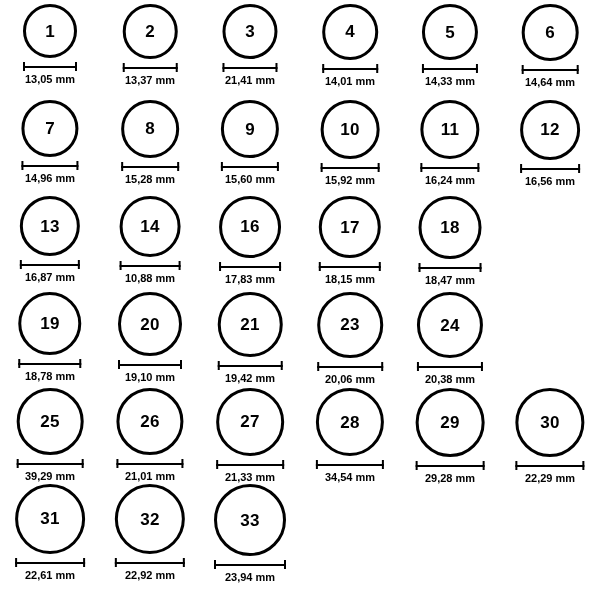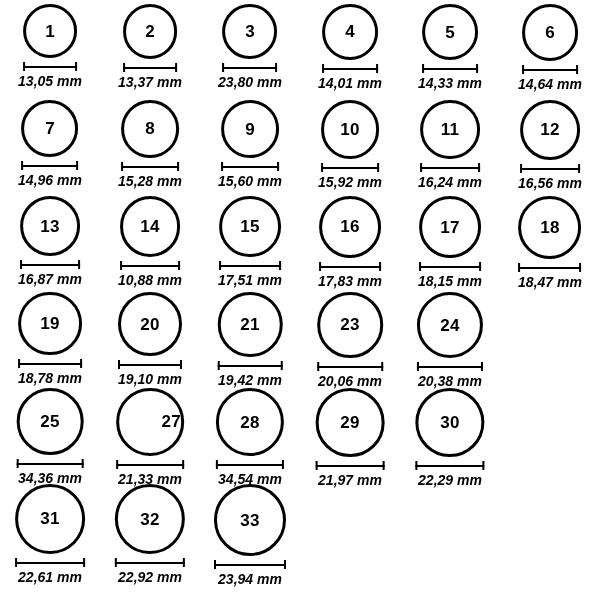--- a/index.html
+++ b/index.html
@@ -75,25 +75,24 @@
     position: absolute;
     top: 0;
     width: 2px;
     height: 9px;
     background: #000000;
   }
   .measure .tick.left { left: 0; }
   .measure .tick.right { right: 0; }
   .diameter {
     margin-top: 3px;
-    font-size: 14px;
+    font-size: 11px;
     font-weight: bold;
     line-height: 1;
     white-space: nowrap;
-    font-style: italic;
   }
 </style>
 </head>
 <body>
 
 <div id="chart">
     <div class="row">
       <div class="cell">
         <div class="ring-wrap">
           <div class="ring" style="width: 54px; height: 54px;">
@@ -123,21 +122,21 @@
       <div class="cell">
         <div class="ring-wrap">
           <div class="ring" style="width: 55.0579px; height: 55.0579px;">
             <span class="ring-size">3</span>
           </div>
           <div class="measure" style="width: 55.0579px;">
             <div class="bar"></div>
             <div class="tick left"></div>
             <div class="tick right"></div>
           </div>
-          <div class="diameter">23,80 mm</div>
+          <div class="diameter">21,41 mm</div>
         </div>
       </div>
       <div class="cell">
         <div class="ring-wrap">
           <div class="ring" style="width: 55.5868px; height: 55.5868px;">
             <span class="ring-size">4</span>
           </div>
           <div class="measure" style="width: 55.5868px;">
             <div class="bar"></div>
             <div class="tick left"></div>
@@ -275,33 +274,20 @@
           <div class="measure" style="width: 60.843px;">
             <div class="bar"></div>
             <div class="tick left"></div>
             <div class="tick right"></div>
           </div>
           <div class="diameter">10,88 mm</div>
         </div>
       </div>
       <div class="cell">
         <div class="ring-wrap">
-          <div class="ring" style="width: 61.3719px; height: 61.3719px;">
-            <span class="ring-size">15</span>
-          </div>
-          <div class="measure" style="width: 61.3719px;">
-            <div class="bar"></div>
-            <div class="tick left"></div>
-            <div class="tick right"></div>
-          </div>
-          <div class="diameter">17,51 mm</div>
-        </div>
-      </div>
-      <div class="cell">
-        <div class="ring-wrap">
           <div class="ring" style="width: 61.9008px; height: 61.9008px;">
             <span class="ring-size">16</span>
           </div>
           <div class="measure" style="width: 61.9008px;">
             <div class="bar"></div>
             <div class="tick left"></div>
             <div class="tick right"></div>
           </div>
           <div class="diameter">17,83 mm</div>
         </div>
@@ -404,26 +390,39 @@
       <div class="cell">
         <div class="ring-wrap">
           <div class="ring" style="width: 66.6446px; height: 66.6446px;">
             <span class="ring-size">25</span>
           </div>
           <div class="measure" style="width: 66.6446px;">
             <div class="bar"></div>
             <div class="tick left"></div>
             <div class="tick right"></div>
           </div>
-          <div class="diameter">34,36 mm</div>
-        </div>
-      </div>
-      <div class="cell">
-        <div class="ring-wrap">
-          <div class="ring" style="width: 67.686px; height: 67.686px; justify-content: flex-end;">
+          <div class="diameter">39,29 mm</div>
+        </div>
+      </div>
+      <div class="cell">
+        <div class="ring-wrap">
+          <div class="ring" style="width: 67.157px; height: 67.157px;">
+            <span class="ring-size">26</span>
+          </div>
+          <div class="measure" style="width: 67.157px;">
+            <div class="bar"></div>
+            <div class="tick left"></div>
+            <div class="tick right"></div>
+          </div>
+          <div class="diameter">21,01 mm</div>
+        </div>
+      </div>
+      <div class="cell">
+        <div class="ring-wrap">
+          <div class="ring" style="width: 67.686px; height: 67.686px;">
             <span class="ring-size">27</span>
           </div>
           <div class="measure" style="width: 67.686px;">
             <div class="bar"></div>
             <div class="tick left"></div>
             <div class="tick right"></div>
           </div>
           <div class="diameter">21,33 mm</div>
         </div>
       </div>
@@ -443,21 +442,21 @@
       <div class="cell">
         <div class="ring-wrap">
           <div class="ring" style="width: 68.7438px; height: 68.7438px; align-items: center;">
             <span class="ring-size">29</span>
           </div>
           <div class="measure" style="width: 68.7438px;">
             <div class="bar"></div>
             <div class="tick left"></div>
             <div class="tick right"></div>
           </div>
-          <div class="diameter">21,97 mm</div>
+          <div class="diameter">29,28 mm</div>
         </div>
       </div>
       <div class="cell">
         <div class="ring-wrap">
           <div class="ring" style="width: 69.2727px; height: 69.2727px; justify-content: center;">
             <span class="ring-size">30</span>
           </div>
           <div class="measure" style="width: 69.2727px;">
             <div class="bar"></div>
             <div class="tick left"></div>

